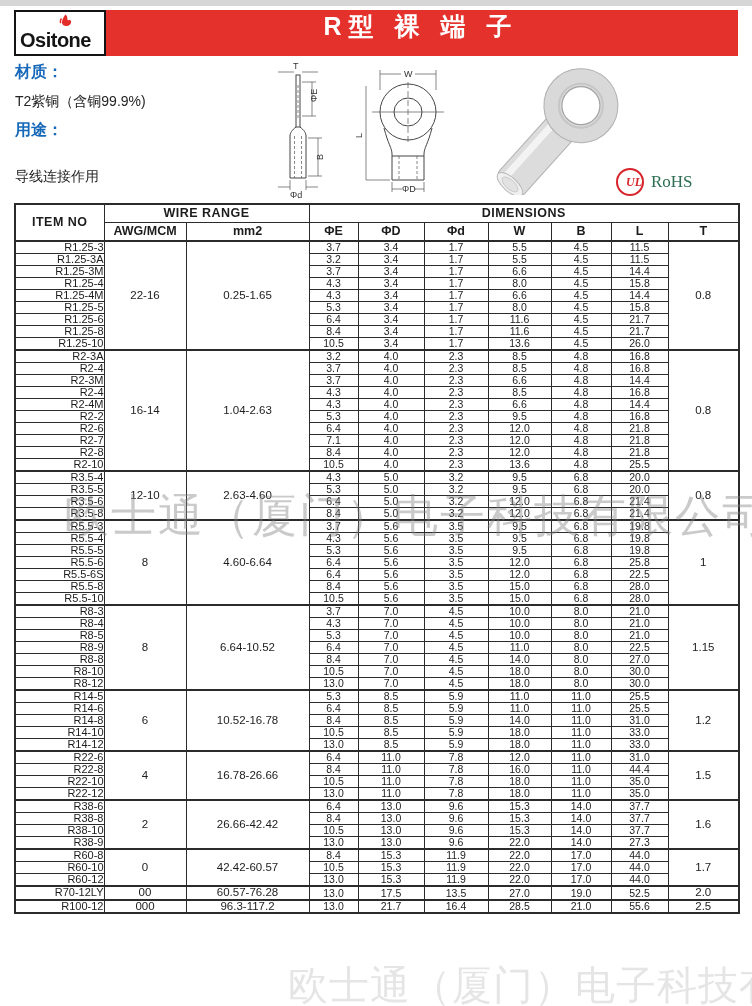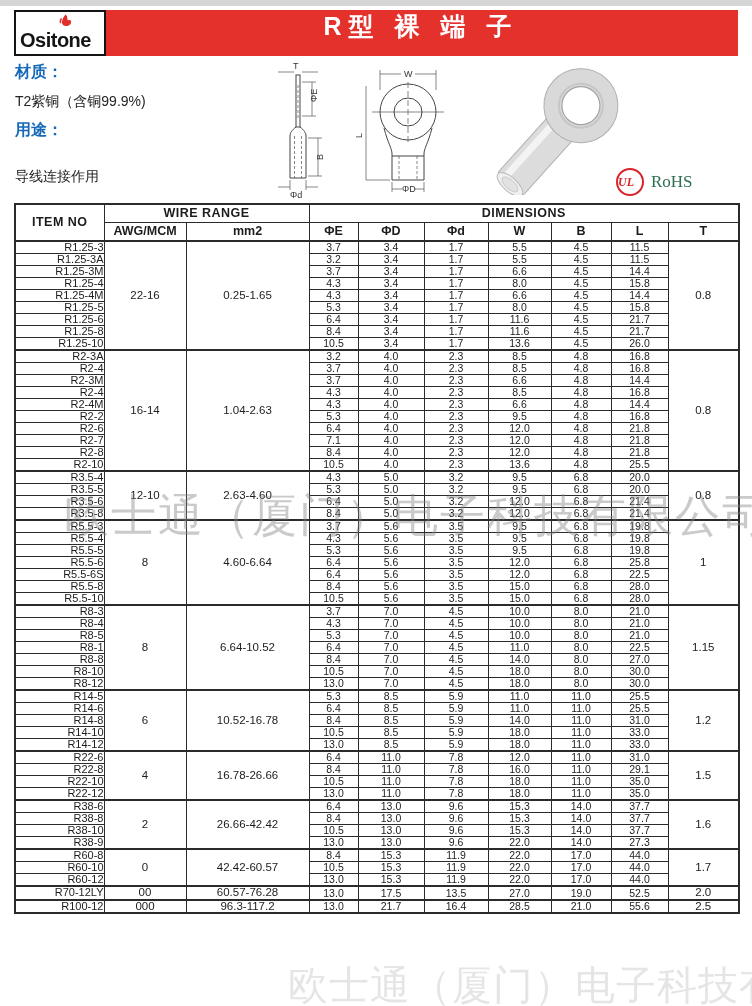--- a/index.html
+++ b/index.html
@@ -23,21 +23,21 @@
   .lbl-material { top:62px; }
   .val-material { top:93px; }
   .lbl-usage { top:120px; }
   .val-usage { top:150px;margin-top:18px; }
 
   .diagram-svg { position:absolute; left:268px; top:60px; }
   .photo-svg { position:absolute; left:452px; top:60px; }
 
   .cert { position:absolute; left:616px; top:168px; display:flex; align-items:center; gap:7px; z-index:3; }
   .ul-circle { width:28px; height:28px; border:2px solid #d8242b; border-radius:50%;
-               display:flex; align-items:center; justify-content:flex-start;
+               display:flex; align-items:center; justify-content:flex-end;
                color:#d8242b; font-weight:bold; font-style:italic; font-size:12px;
                font-family:"Liberation Serif", serif; box-sizing:border-box; }
   .rohs-text { color:#2d6e53; font-size:17px; font-family:"Liberation Serif", serif; }
 
   
   .spec-table { position:absolute; left:14px; top:203px; width:724px; height:600px;
                 border-collapse:collapse; table-layout:fixed; border:2px solid #2b2b2b; z-index:1; }
   .spec-table th, .spec-table td { border:1px solid #2b2b2b; padding:0; margin:0;
                 text-align:center; color:#1c1c1c; line-height:1; white-space:nowrap; overflow:hidden; }
   .spec-table thead th { font-size:12.5px; font-weight:bold; height:17px; }
@@ -485,21 +485,21 @@
         <tr>
           <td class="item-cell">R8-5</td>
           <td class="dim-cell">5.3</td>
           <td class="dim-cell">7.0</td>
           <td class="dim-cell">4.5</td>
           <td class="dim-cell">10.0</td>
           <td class="dim-cell">8.0</td>
           <td class="dim-cell">21.0</td>
         </tr>
         <tr>
-          <td class="item-cell">R8-1</td>
+          <td class="item-cell">R8-9</td>
           <td class="dim-cell">6.4</td>
           <td class="dim-cell">7.0</td>
           <td class="dim-cell">4.5</td>
           <td class="dim-cell">11.0</td>
           <td class="dim-cell">8.0</td>
           <td class="dim-cell">22.5</td>
         </tr>
         <tr>
           <td class="item-cell">R8-8</td>
           <td class="dim-cell">8.4</td>
@@ -587,21 +587,21 @@
           <td class="dim-cell">31.0</td>
           <td class="t-cell" rowspan="4">1.5</td>
         </tr>
         <tr>
           <td class="item-cell">R22-8</td>
           <td class="dim-cell">8.4</td>
           <td class="dim-cell">11.0</td>
           <td class="dim-cell">7.8</td>
           <td class="dim-cell">16.0</td>
           <td class="dim-cell">11.0</td>
-          <td class="dim-cell">29.1</td>
+          <td class="dim-cell">44.4</td>
         </tr>
         <tr>
           <td class="item-cell">R22-10</td>
           <td class="dim-cell">10.5</td>
           <td class="dim-cell">11.0</td>
           <td class="dim-cell">7.8</td>
           <td class="dim-cell">18.0</td>
           <td class="dim-cell">11.0</td>
           <td class="dim-cell">35.0</td>
         </tr>

